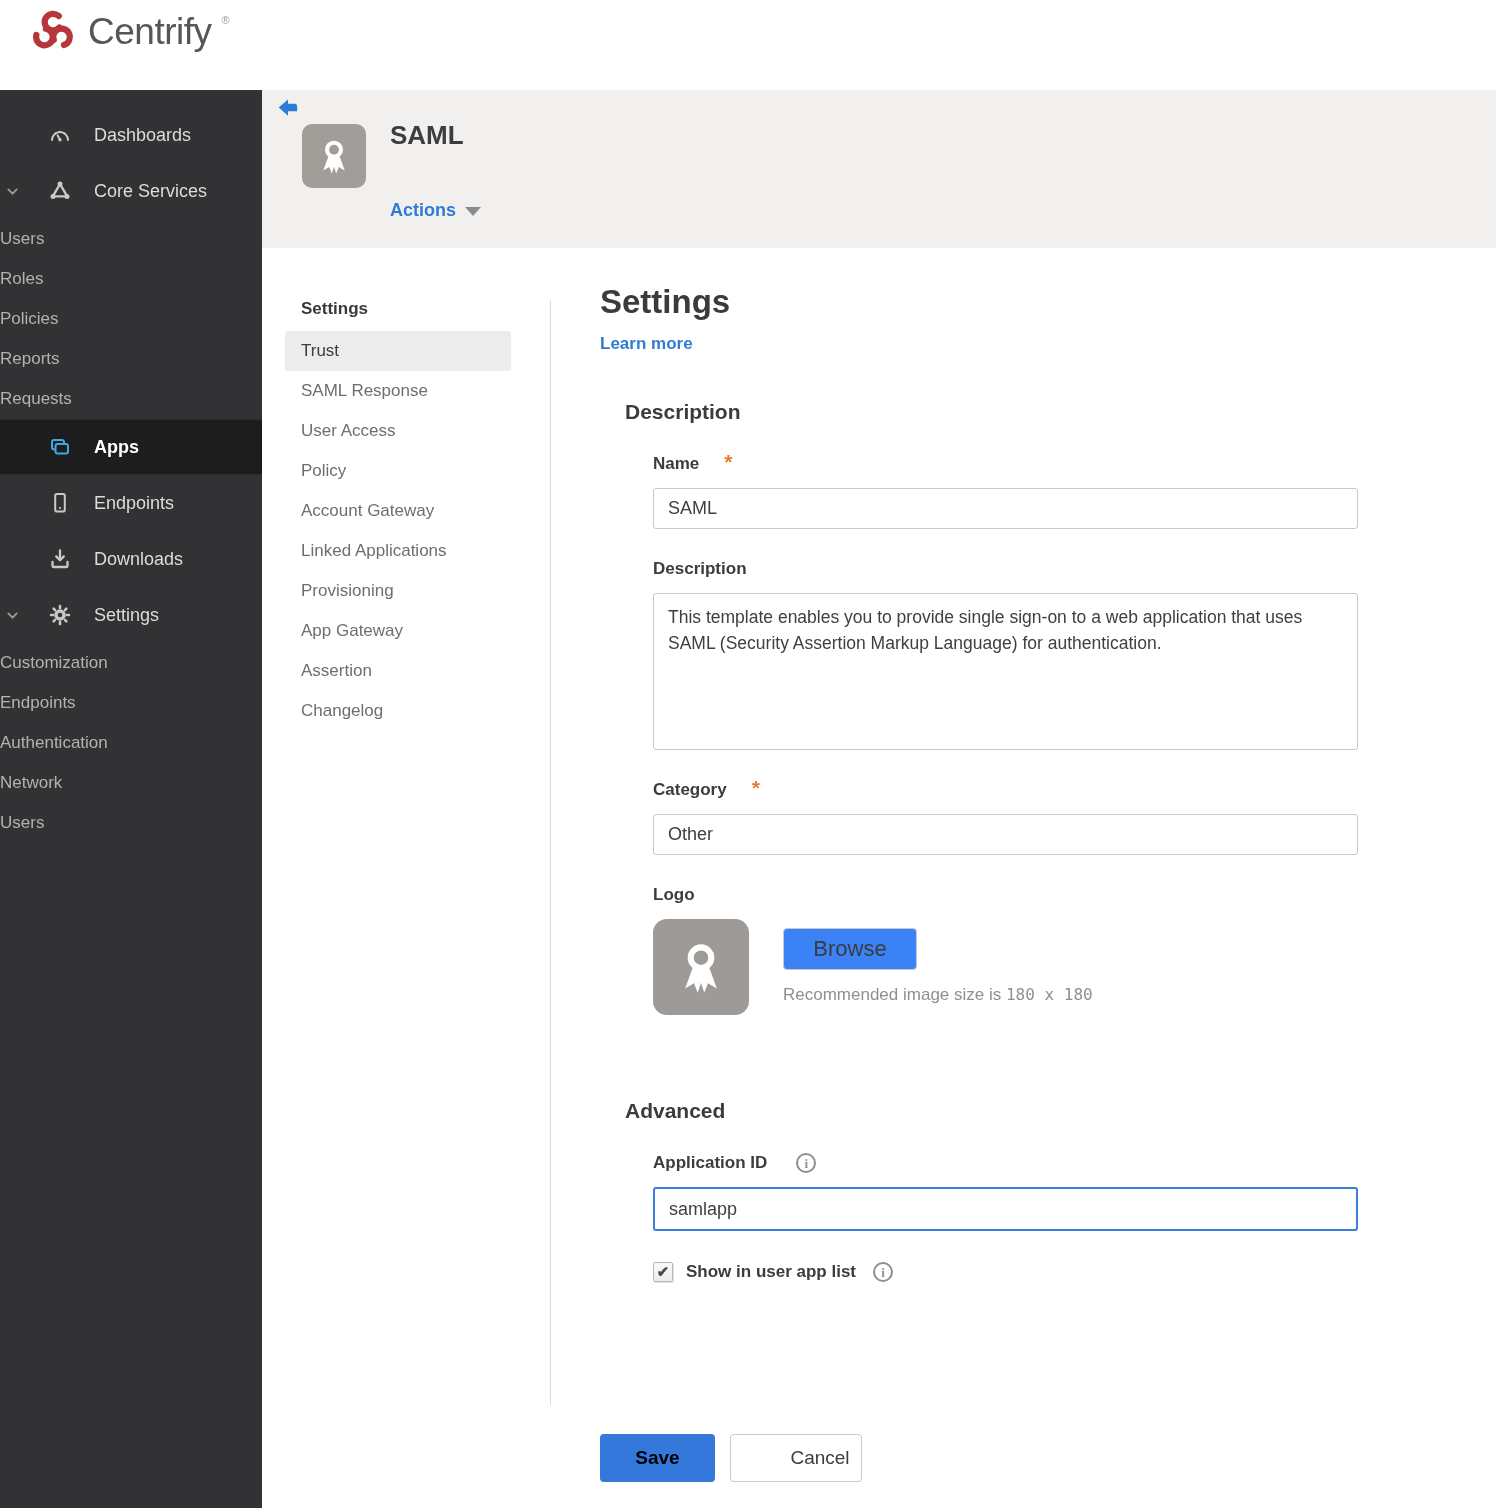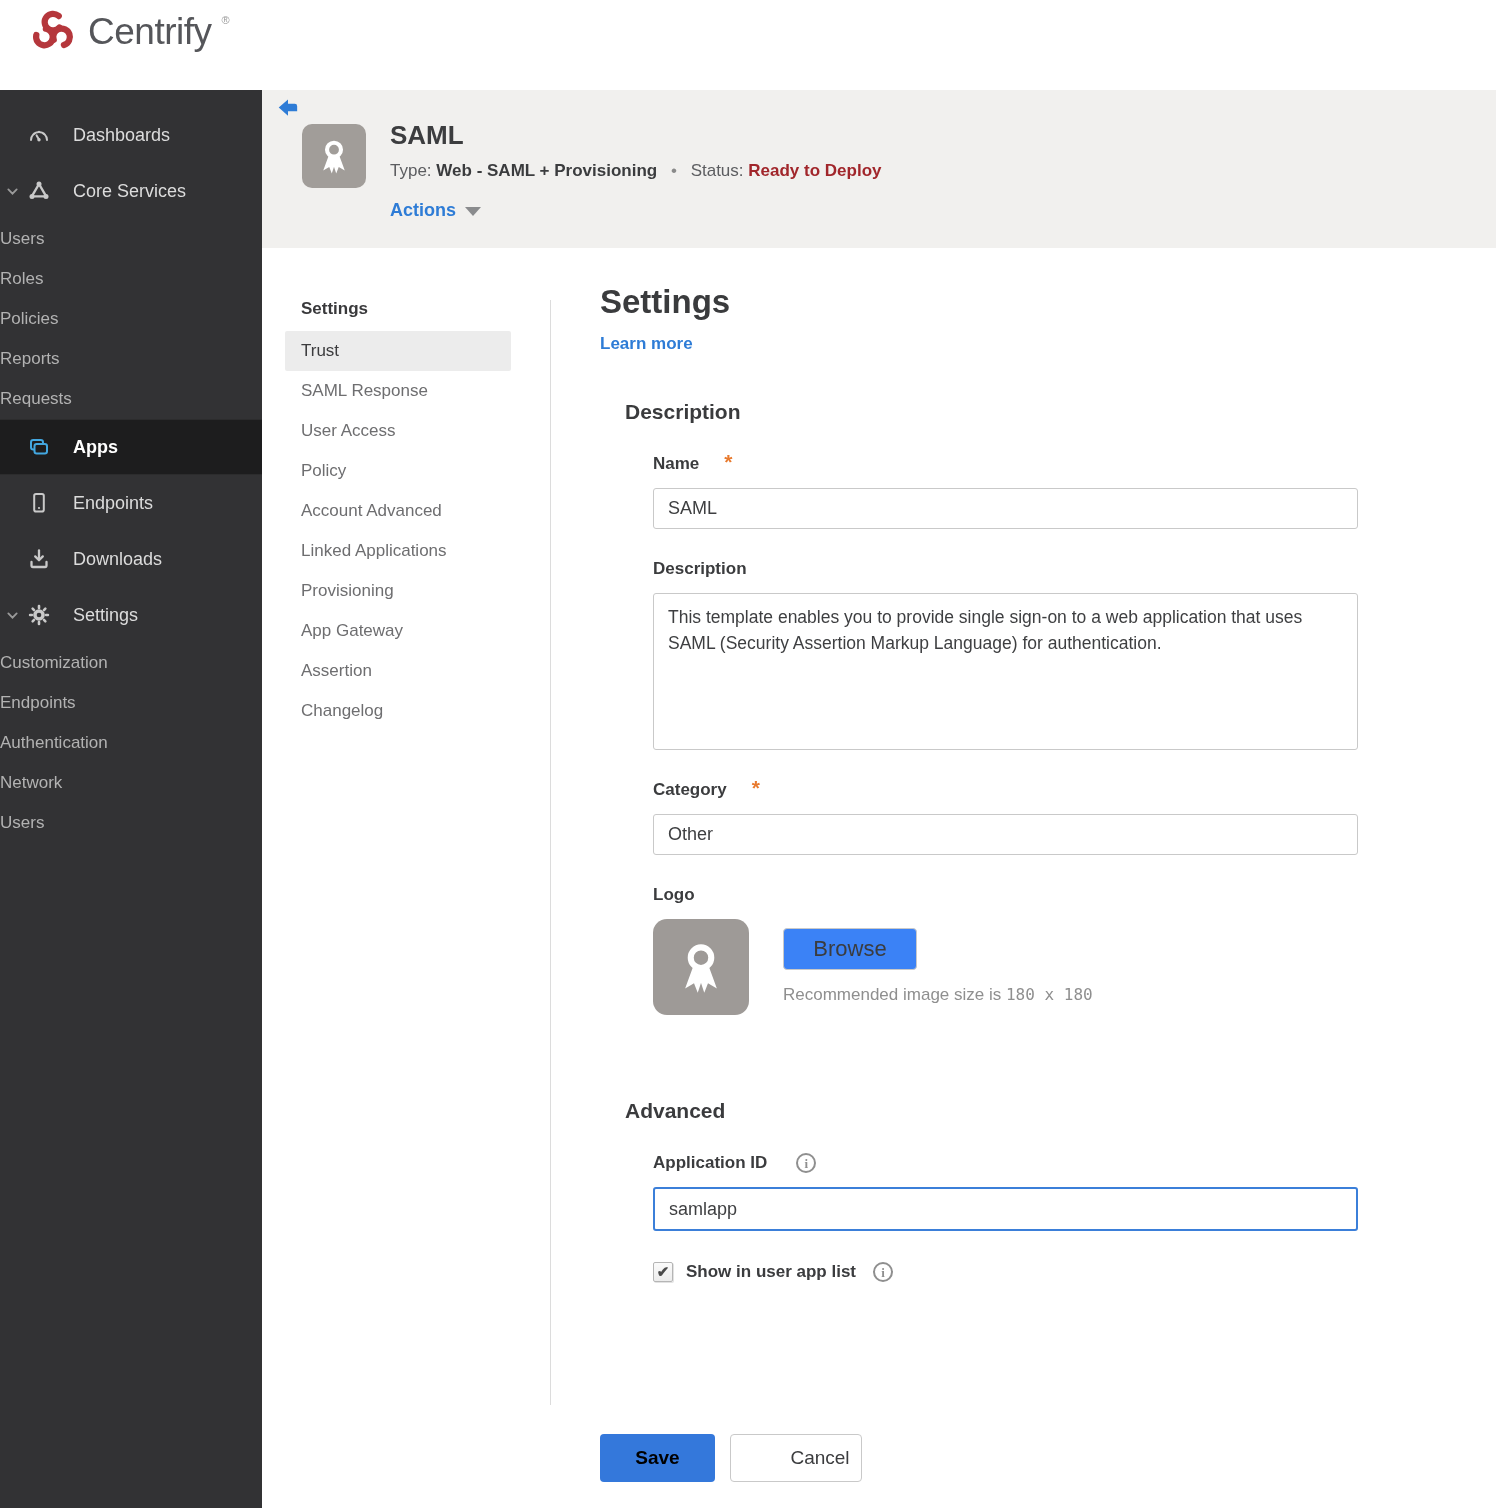--- a/index.html
+++ b/index.html
@@ -7,21 +7,21 @@
   .page { position:relative; width:1496px; height:1508px; }
 
   
   .topbar { position:absolute; left:0; top:0; width:100%; height:90px; background:#fff; }
   .brand { position:absolute; left:28px; top:6px; display:flex; align-items:flex-start; gap:10px; }
   .brand-name { font-size:37px; color:#55565a; letter-spacing:-0.5px; line-height:52px; }
   .brand-reg { font-size:11px; color:#9a9a9a; margin-top:8px; }
 
   
   .sidebar { position:absolute; left:0; top:90px; width:262px; height:1418px; background:#323234; padding-top:17px; }
-  .nav-item { position:relative; height:56px; display:flex; align-items:center; padding-left:27px; cursor:pointer; }
+  .nav-item { position:relative; height:56px; display:flex; align-items:center; padding-left:48px; cursor:pointer; }
   .nav-icon { width:24px; height:24px; display:flex; align-items:center; justify-content:center; }
   .nav-label { margin-left:22px; font-size:18px; color:#dcdcdc; }
   .expander { position:absolute; left:5px; top:50%; margin-top:-7px; width:15px; height:15px; }
   .nav-item.active { background:#1d1d1e; border-top:1px solid rgba(255,255,255,.07); border-bottom:1px solid rgba(255,255,255,.07); }
   .nav-item.active .nav-label { color:#ffffff; font-weight:bold; }
   .nav-sub { height:40px; line-height:40px; font-size:17px; color:#b2b2b2; cursor:pointer; }
 
   
   .appheader { position:absolute; left:262px; top:90px; right:0; height:158px; background:#f1f0ee; }
   .back-btn { position:absolute; left:14px; top:7px; width:24px; height:22px; cursor:pointer; }
@@ -205,40 +205,33 @@
         </svg>
     </span>
     <div class="app-icon">
       <svg width="38" height="38" viewBox="0 0 24 24">
           <circle cx="12" cy="8" r="4.4" fill="none" stroke="#fff" stroke-width="2.6"></circle>
           <path d="M8.8 11.4 L5.2 21.2 L9 19 L10.6 23 L13.8 13.4 Z" fill="#fff"></path>
           <path d="M15.2 11.4 L18.8 21.2 L15 19 L13.4 23 L10.2 13.4 Z" fill="#fff"></path>
         </svg>
     </div>
     <div class="h-title">SAML</div>
-    <div class="h-meta">
-      <span>Type:</span>
-      <span class="b">Web - SAML + Provisioning</span>
-      <span class="dot">•</span>
-      <span>Status:</span>
-      <span class="red">Ready to Deploy</span>
-    </div>
     <div class="h-actions">
       <span>Actions</span>
       <span class="tri-down"></span>
     </div>
   </div>
 
   <div class="subnav">
     <div class="subnav-title">Settings</div>
     <div class="subnav-item active">Trust</div>
     <div class="subnav-item">SAML Response</div>
     <div class="subnav-item">User Access</div>
     <div class="subnav-item">Policy</div>
-    <div class="subnav-item">Account Advanced</div>
+    <div class="subnav-item">Account Gateway</div>
     <div class="subnav-item">Linked Applications</div>
     <div class="subnav-item">Provisioning</div>
     <div class="subnav-item">App Gateway</div>
     <div class="subnav-item">Assertion</div>
     <div class="subnav-item">Changelog</div>
   </div>
   <div class="vdivider"></div>
 
   <div class="main">
     <div class="main-title">Settings</div>

